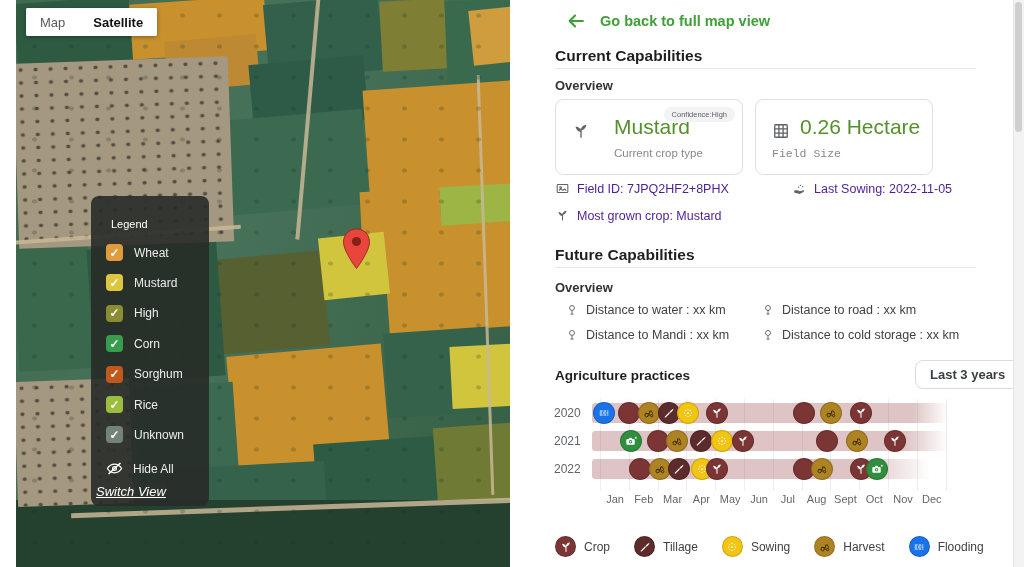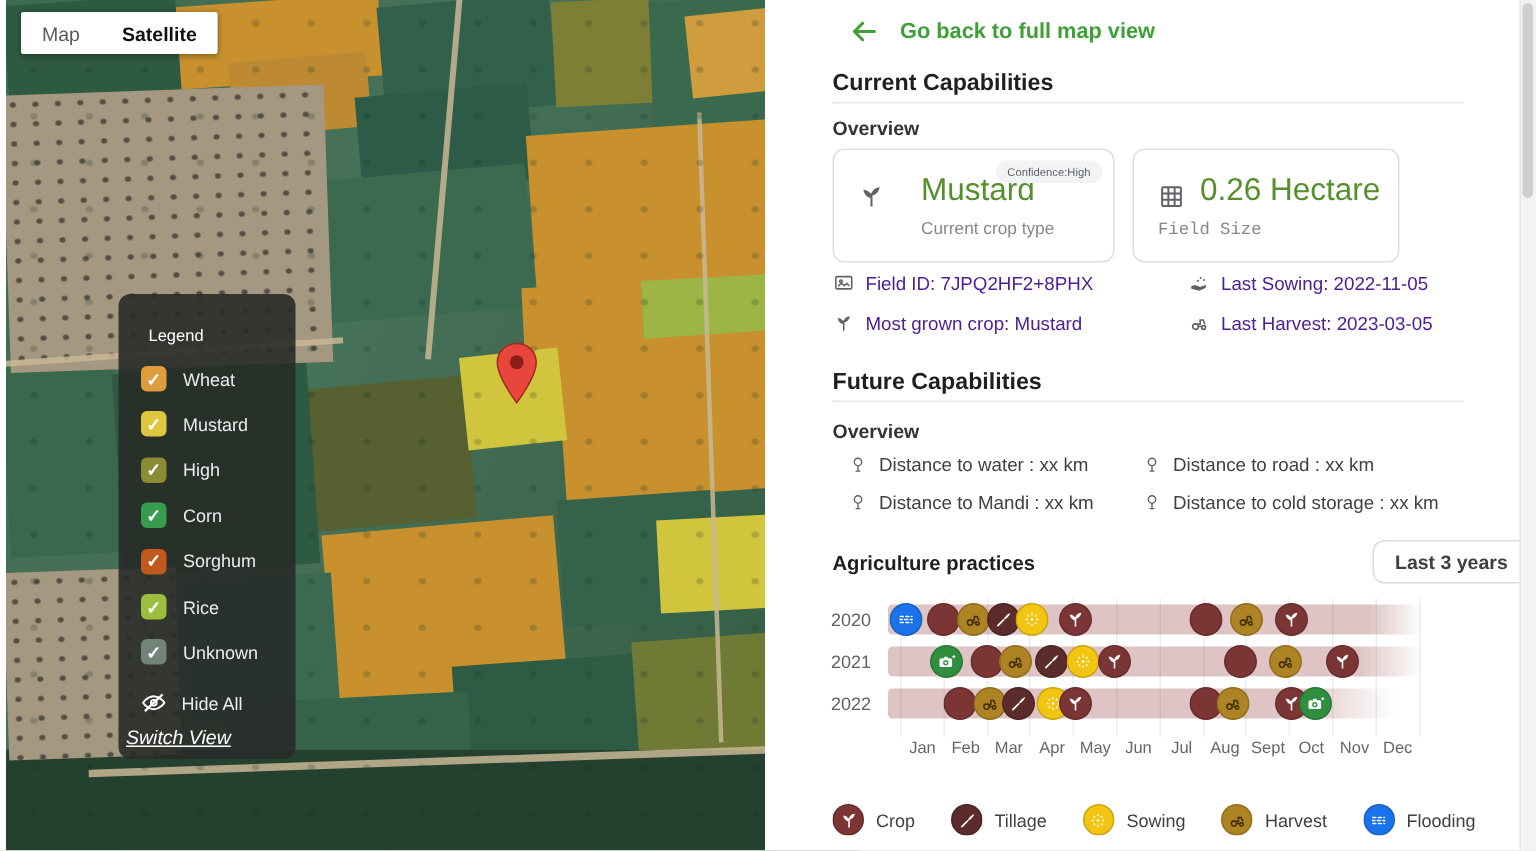--- a/index.html
+++ b/index.html
@@ -1,20 +1,20 @@
 <!DOCTYPE html>
 <html><head>
 <meta charset="utf-8">
 <style>
   html,body{margin:0;padding:0;background:#ddd;}
   .stage{position:relative;width:1024px;height:567px;overflow:hidden;background:#fff;
          font-family:"Liberation Sans",sans-serif;}
 
   
-  .map{position:absolute;left:4px;top:0;width:569px;height:567px;overflow:hidden;
+  .map{position:absolute;left:16px;top:0;width:569px;height:567px;overflow:hidden;
        background:linear-gradient(115deg,#3f6b4e 0%,#47725a 38%,#3c664b 70%,#2f5a42 100%);}
   .field{position:absolute;}
   .speckle{background-color:#a59880;
      background-image:radial-gradient(#524e44 1.5px,transparent 2.6px);
      background-size:15px 13px;}
   .map-texture{position:absolute;inset:0;pointer-events:none;opacity:.22;
      background-image:radial-gradient(#16301f 2px,transparent 3px);
      background-size:37px 31px;}
   .road{position:absolute;background:#c9b795;opacity:.85;}
 
@@ -260,31 +260,20 @@
         <div class="detail">
           <span style="display:flex">
             <svg viewBox="0 0 24 24">
               <path d="M12 20V9" stroke="#5f6368" stroke-width="1.6" fill="none"></path>
               <path d="M12 13C8.5 13 6 10 5.5 6.5c3.6.3 6.5 2.5 6.5 6.5z" fill="#5f6368"></path>
               <path d="M12 11c3.5 0 6-3 6.5-6.5-3.6.3-6.5 2.5-6.5 6.5z" fill="#5f6368"></path>
             </svg>
           </span>
           <span>Most grown crop: Mustard</span>
         </div>
-        <div class="detail">
-          <span style="display:flex">
-            <svg viewBox="0 0 24 24" fill="none" stroke="#5f6368" stroke-width="1.7">
-              <path d="M6 13h7V8.5h3.2l1.9 4.5"></path>
-              <circle cx="8" cy="15.5" r="3"></circle>
-              <circle cx="16.6" cy="16.5" r="2"></circle>
-              <path d="M11 15.5h3.6"></path>
-            </svg>
-          </span>
-          <span>Last Harvest: 2023-03-05</span>
-        </div>
       </div>
 
     <div class="sec-title" style="top:246px">Future Capabilities</div>
     <div class="divider" style="top:267px"></div>
     <div class="ov-label" style="top:280px">Overview</div>
 
     <div class="dists" id="dists">
         <div class="dist">
           <span style="display:flex">
             <svg viewBox="0 0 24 24" fill="none" stroke="#5f6368" stroke-width="1.6">

